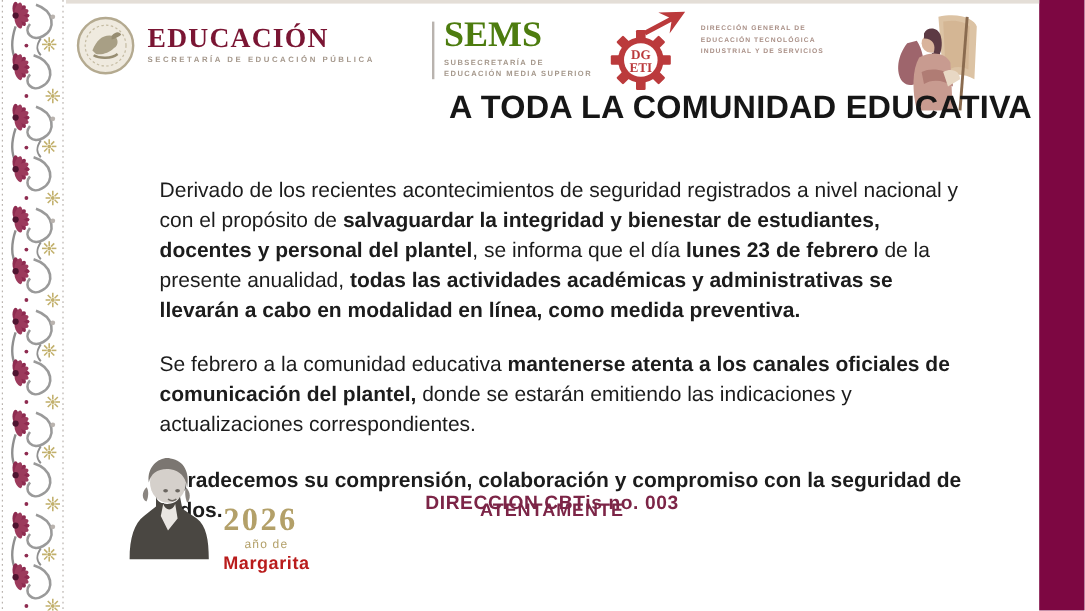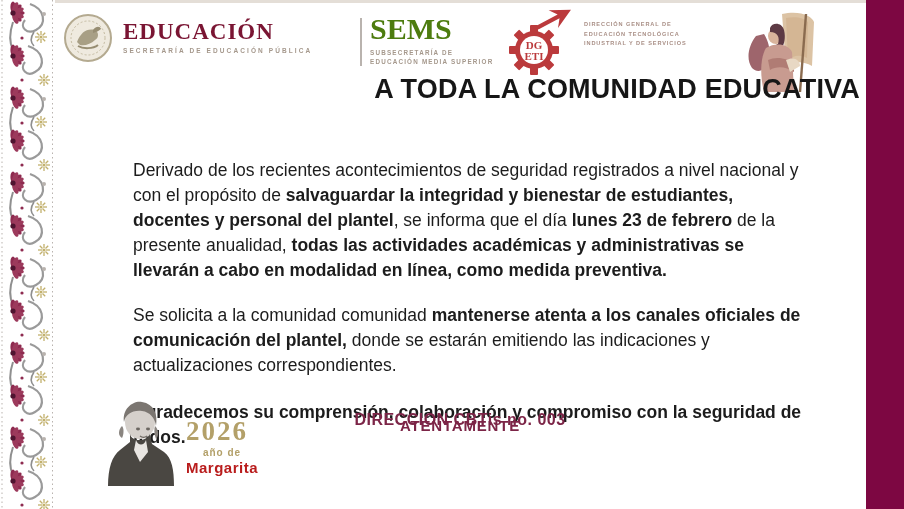--- a/index.html
+++ b/index.html
@@ -28,40 +28,40 @@
   .dgeti-caption { margin-left:6px; font-size:5.6px; letter-spacing:0.9px; color:#a98f86; font-weight:bold; line-height:1.7; margin-top:14px; }
   .flag-figure { position:absolute; left:682px; top:2px; }
 
   
   .title {
     position:absolute; left:60px; top:74px; width:800px; text-align:right;
     font-size:27px; font-weight:bold; color:#161616; letter-spacing:0.2px;
   }
 
   
-  .body-text { position:absolute; left:133px; top:158px; width:678px; color:#1c1c1c; }
+  .body-text { position:absolute; left:133px; top:146px; width:678px; color:#1c1c1c; }
   .body-text p { margin:0; font-size:17.5px; line-height:25px; }
   .p1 { margin-bottom:20px !important; }
   .p2 { margin-bottom:22px !important; }
 
   
   .closing {
     position:absolute; left:60px; top:393px; width:800px; text-align:center;
     font-size:15px; font-weight:bold; color:#7c2547; letter-spacing:0.8px;margin-top:24px;
   }
   .signature {
     position:absolute; left:60px; top:411px; width:800px; text-align:center;
     font-size:16px; font-weight:bold; color:#7c2547; letter-spacing:0.5px;
   }
 
   
-  .year-logo { position:absolute; left:100px; top:396px; display:flex; align-items:center; }
+  .year-logo { position:absolute; left:100px; top:376px; display:flex; align-items:flex-end; }
   .year-text { margin-left:8px; line-height:1; }
   .year-number { font-family:"Liberation Serif", serif; font-weight:bold; font-size:27px; color:#b3a069; letter-spacing:2px; }
-  .year-prefix { font-size:10px; color:#b3a069; font-weight:bold; margin-top:3px; letter-spacing:1px; text-align:center; }
+  .year-prefix { font-size:10px; color:#b3a069; font-weight:normal; margin-top:3px; letter-spacing:1px; text-align:center; }
   .year-name1 { font-size:15px; color:#b91c1c; font-weight:bold; margin-top:2px; letter-spacing:0.5px; }
   .year-name2 { font-family:"Liberation Serif", serif; font-size:31px; color:#a34b60; font-weight:bold; margin-top:0px; line-height:0.9; }
 </style>
 </head>
 <body>
 
 <div class="page">
 
   <div class="ornament-strip">
     <svg width="55" height="509" viewBox="0 0 55 509" xmlns="http://www.w3.org/2000/svg" aria-hidden="true">
@@ -189,21 +189,21 @@
         <path d="M26 52 C34 48 46 50 52 56 L52 64 C44 58 34 58 28 62 Z" fill="#b07c74"></path>
         <path d="M44 52 C52 48 58 52 58 58 L48 64 Z" fill="#e8d8c4"></path>
       </svg>
     </div>
   </div>
 
   <div class="title">A TODA LA COMUNIDAD EDUCATIVA</div>
 
   <div class="body-text">
     <p class="p1"><span>Derivado de los recientes acontecimientos de seguridad registrados a nivel nacional y con el propósito de </span><span style="font-weight: 700;">salvaguardar la integridad y bienestar de estudiantes, docentes y personal del plantel</span><span>, se informa que el día </span><span style="font-weight: 700;">lunes 23 de  febrero</span><span> de la presente anualidad, </span><span style="font-weight: 700;">todas las actividades académicas y administrativas se llevarán a cabo en modalidad en línea, como medida preventiva.</span></p>
-    <p class="p2"><span>Se solicita a la comunidad comunidad </span><span style="font-weight: 700;">mantenerse atenta a los canales oficiales de comunicación del plantel,</span><span> donde se estarán emitiendo las indicaciones y actualizaciones correspondientes.</span></p>
+    <p class="p2"><span>Se febrero a la comunidad educativa </span><span style="font-weight: 700;">mantenerse atenta a los canales oficiales de comunicación del plantel,</span><span> donde se estarán emitiendo las indicaciones y actualizaciones correspondientes.</span></p>
     <p class="p3"><span style="font-weight: 700;">Agradecemos su comprensión, colaboración y compromiso con la seguridad de todos.</span></p>
   </div>
 
   <div class="closing">ATENTAMENTE</div>
   <div class="signature">DIRECCION CBTis no. 003</div>
 
   <div class="year-logo">
     <span>
       <svg width="78" height="96" viewBox="0 0 78 96">
         <ellipse cx="40" cy="26" rx="15" ry="17" fill="#d5d0cb"></ellipse>

